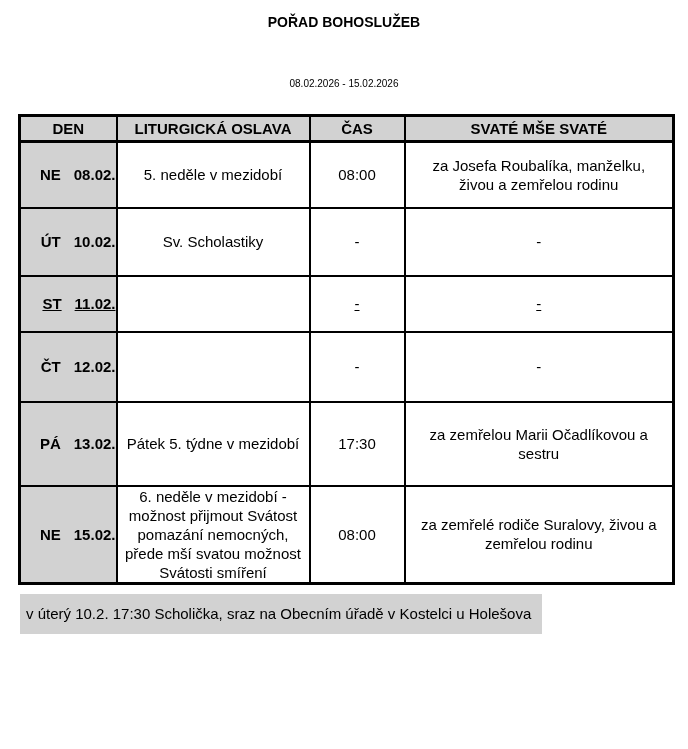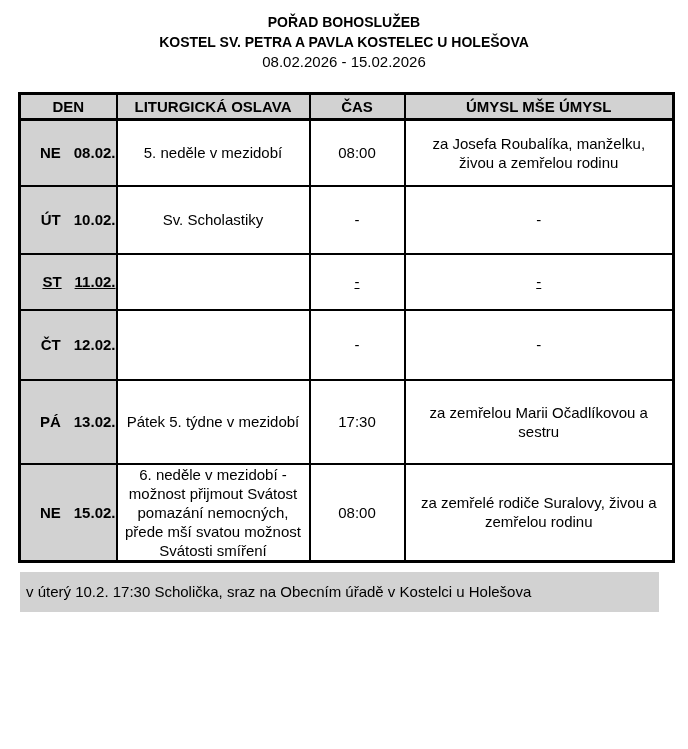--- a/index.html
+++ b/index.html
@@ -16,22 +16,23 @@
     text-align: center;
     margin-top: 12px;
   }
   .title-line {
     font-weight: bold;
     font-size: 14px;
     line-height: 20px;
   }
   .date-line {
     font-weight: normal;
-    font-size: 15px;
+    font-size: 10px;
     line-height: 20px;
+    margin-top: 42px;
   }
   table.schedule {
     border-collapse: collapse;
     table-layout: fixed;
     margin: 20px 16px 0 18px;
     width: 654px;
     border: 3px solid var(--border, #000);
   }
   .schedule th, .schedule td {
     border: 2px solid var(--border, #000);
@@ -64,53 +65,52 @@
   tbody tr:nth-of-type(1) { height: 66px; }
   tbody tr:nth-of-type(2) { height: 68px; }
   tbody tr:nth-of-type(3) { height: 56px; text-decoration: underline; }
   tbody tr:nth-of-type(4) { height: 70px; }
   tbody tr:nth-of-type(5) { height: 84px; }
   tbody tr:nth-of-type(6) { height: 56px; }
   tbody tr:nth-of-type(7) { height: 64px; }
   tbody tr:nth-of-type(8) { height: 101px; }
   .note-bar {
     margin: 9px 0 0 20px;
-    width: 639px;
+    width: 522px;
     height: 40px;
     background: var(--cell-gray, #d2d2d2);
     display: flex;
     align-items: center;
     box-sizing: border-box;
     padding-left: 6px;
     font-size: 15px;
     text-align: right;
   }
 </style>
 </head>
 <body>
 
 <div class="titles">
   <div class="title-line">POŘAD BOHOSLUŽEB</div>
-  <div class="title-line">KOSTEL SV. PETRA A PAVLA KOSTELEC U HOLEŠOVA</div>
   <div class="date-line">08.02.2026 - 15.02.2026</div>
 </div>
 
 <table class="schedule">
   <colgroup>
     <col style="width:97px">
       <col style="width:193px">
       <col style="width:95px">
       <col style="width:269px">
   </colgroup>
   <thead>
     <tr>
       <th>DEN</th>
       <th>LITURGICKÁ OSLAVA</th>
       <th>ČAS</th>
-      <th>ÚMYSL MŠE ÚMYSL</th>
+      <th>SVATÉ MŠE SVATÉ</th>
     </tr>
   </thead>
   <tbody>
     <tr>
       <td class="day-cell"><span class="day-abbr">NE</span><span>08.02.</span></td>
       <td class="cel-cell pre">5. neděle v mezidobí</td>
       <td>08:00</td>
       <td class="int-cell pre">za Josefa Roubalíka, manželku,
 živou a zemřelou rodinu</td>
     </tr>

